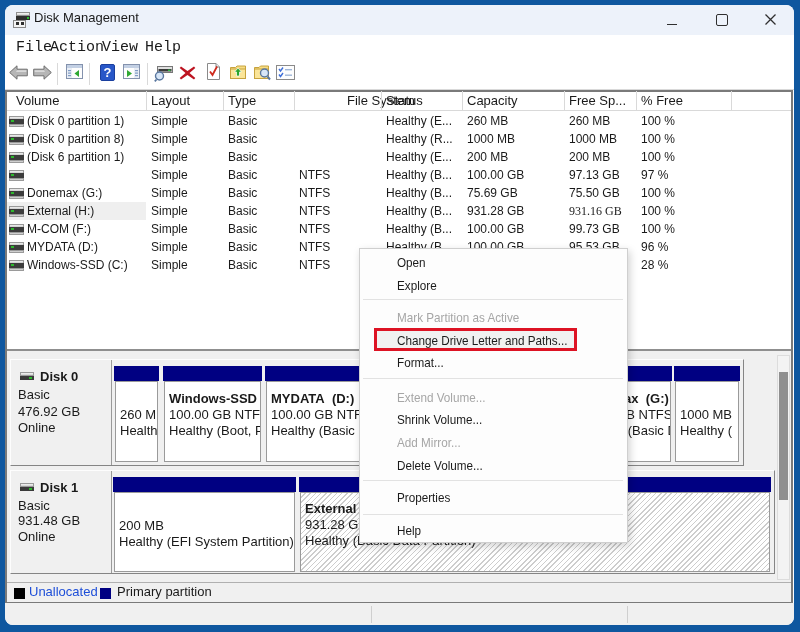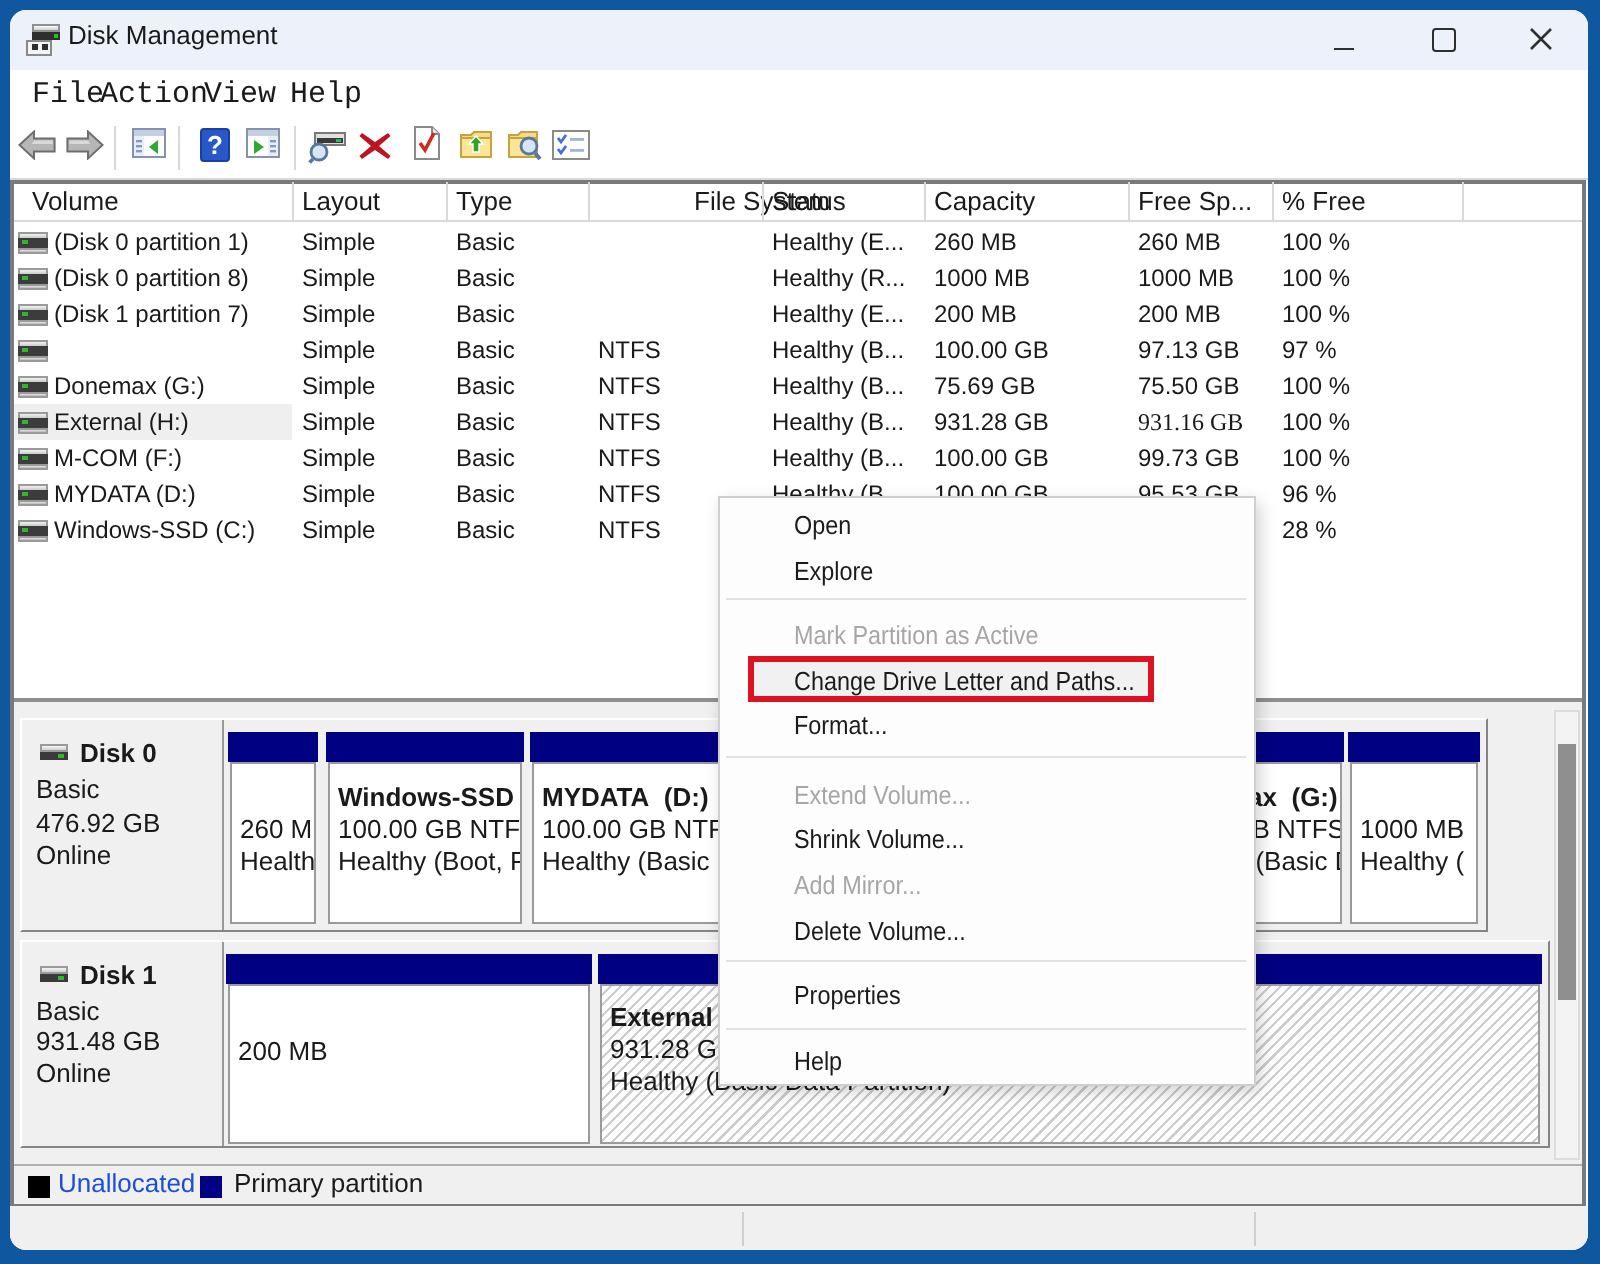--- a/index.html
+++ b/index.html
@@ -201,21 +201,21 @@
       <div class="cell" style="left:564px;width:62px;">1000 MB</div>
       <div class="cell" style="left:636px;width:60px;">100 %</div>
     </div>
   <div class="abs row" style="left:0;top:143px;width:786px;">
       <div class="dicon">
         <div class="t"></div>
         <div class="m"></div>
         <div class="g"></div>
         <div class="b"></div>
       </div>
-      <div class="cell" style="left:22px;width:118px;">(Disk 1 partition 7)</div>
+      <div class="cell" style="left:22px;width:118px;">(Disk 6 partition 1)</div>
       <div class="cell" style="left:146px;width:70px;">Simple</div>
       <div class="cell" style="left:223px;width:64px;">Basic</div>
       <div class="cell" style="left:294px;width:80px;"></div>
       <div class="cell" style="left:381px;width:71px;">Healthy (E...</div>
       <div class="cell" style="left:462px;width:92px;">200 MB</div>
       <div class="cell" style="left:564px;width:62px;">200 MB</div>
       <div class="cell" style="left:636px;width:60px;">100 %</div>
     </div>
   <div class="abs row" style="left:0;top:161px;width:786px;">
       <div class="dicon">
@@ -377,20 +377,21 @@
         <div style="left:18px;top:16.5px;width:2.5px;height:2px;background:#2db82d;"></div>
         <div style="left:29px;top:9px;font-weight:bold;">Disk 1</div>
       <div style="left:7px;top:27px;">Basic</div>
       <div style="left:7px;top:42px;">931.48 GB</div>
       <div style="left:7px;top:58px;">Online</div>
     </div>
     <div class="part" style="left:102px;width:183px;height:95px;">
       <div class="pbar"></div>
       <div class="pbody">
           <div style="top:25px;">200 MB</div>
+          <div style="top:41px;">Healthy (EFI System Partition)</div>
         </div>
     </div>
     <div class="part" style="left:288px;width:472px;height:95px;">
       <div class="pbar"></div>
       <div class="pbody hatch">
           <div style="top:8px;font-weight:bold;">External&nbsp; (H:)</div>
           <div style="top:24px;">931.28 GB NTFS</div>
           <div style="top:40px;">Healthy (Basic Data Partition)</div>
         </div>
     </div>

